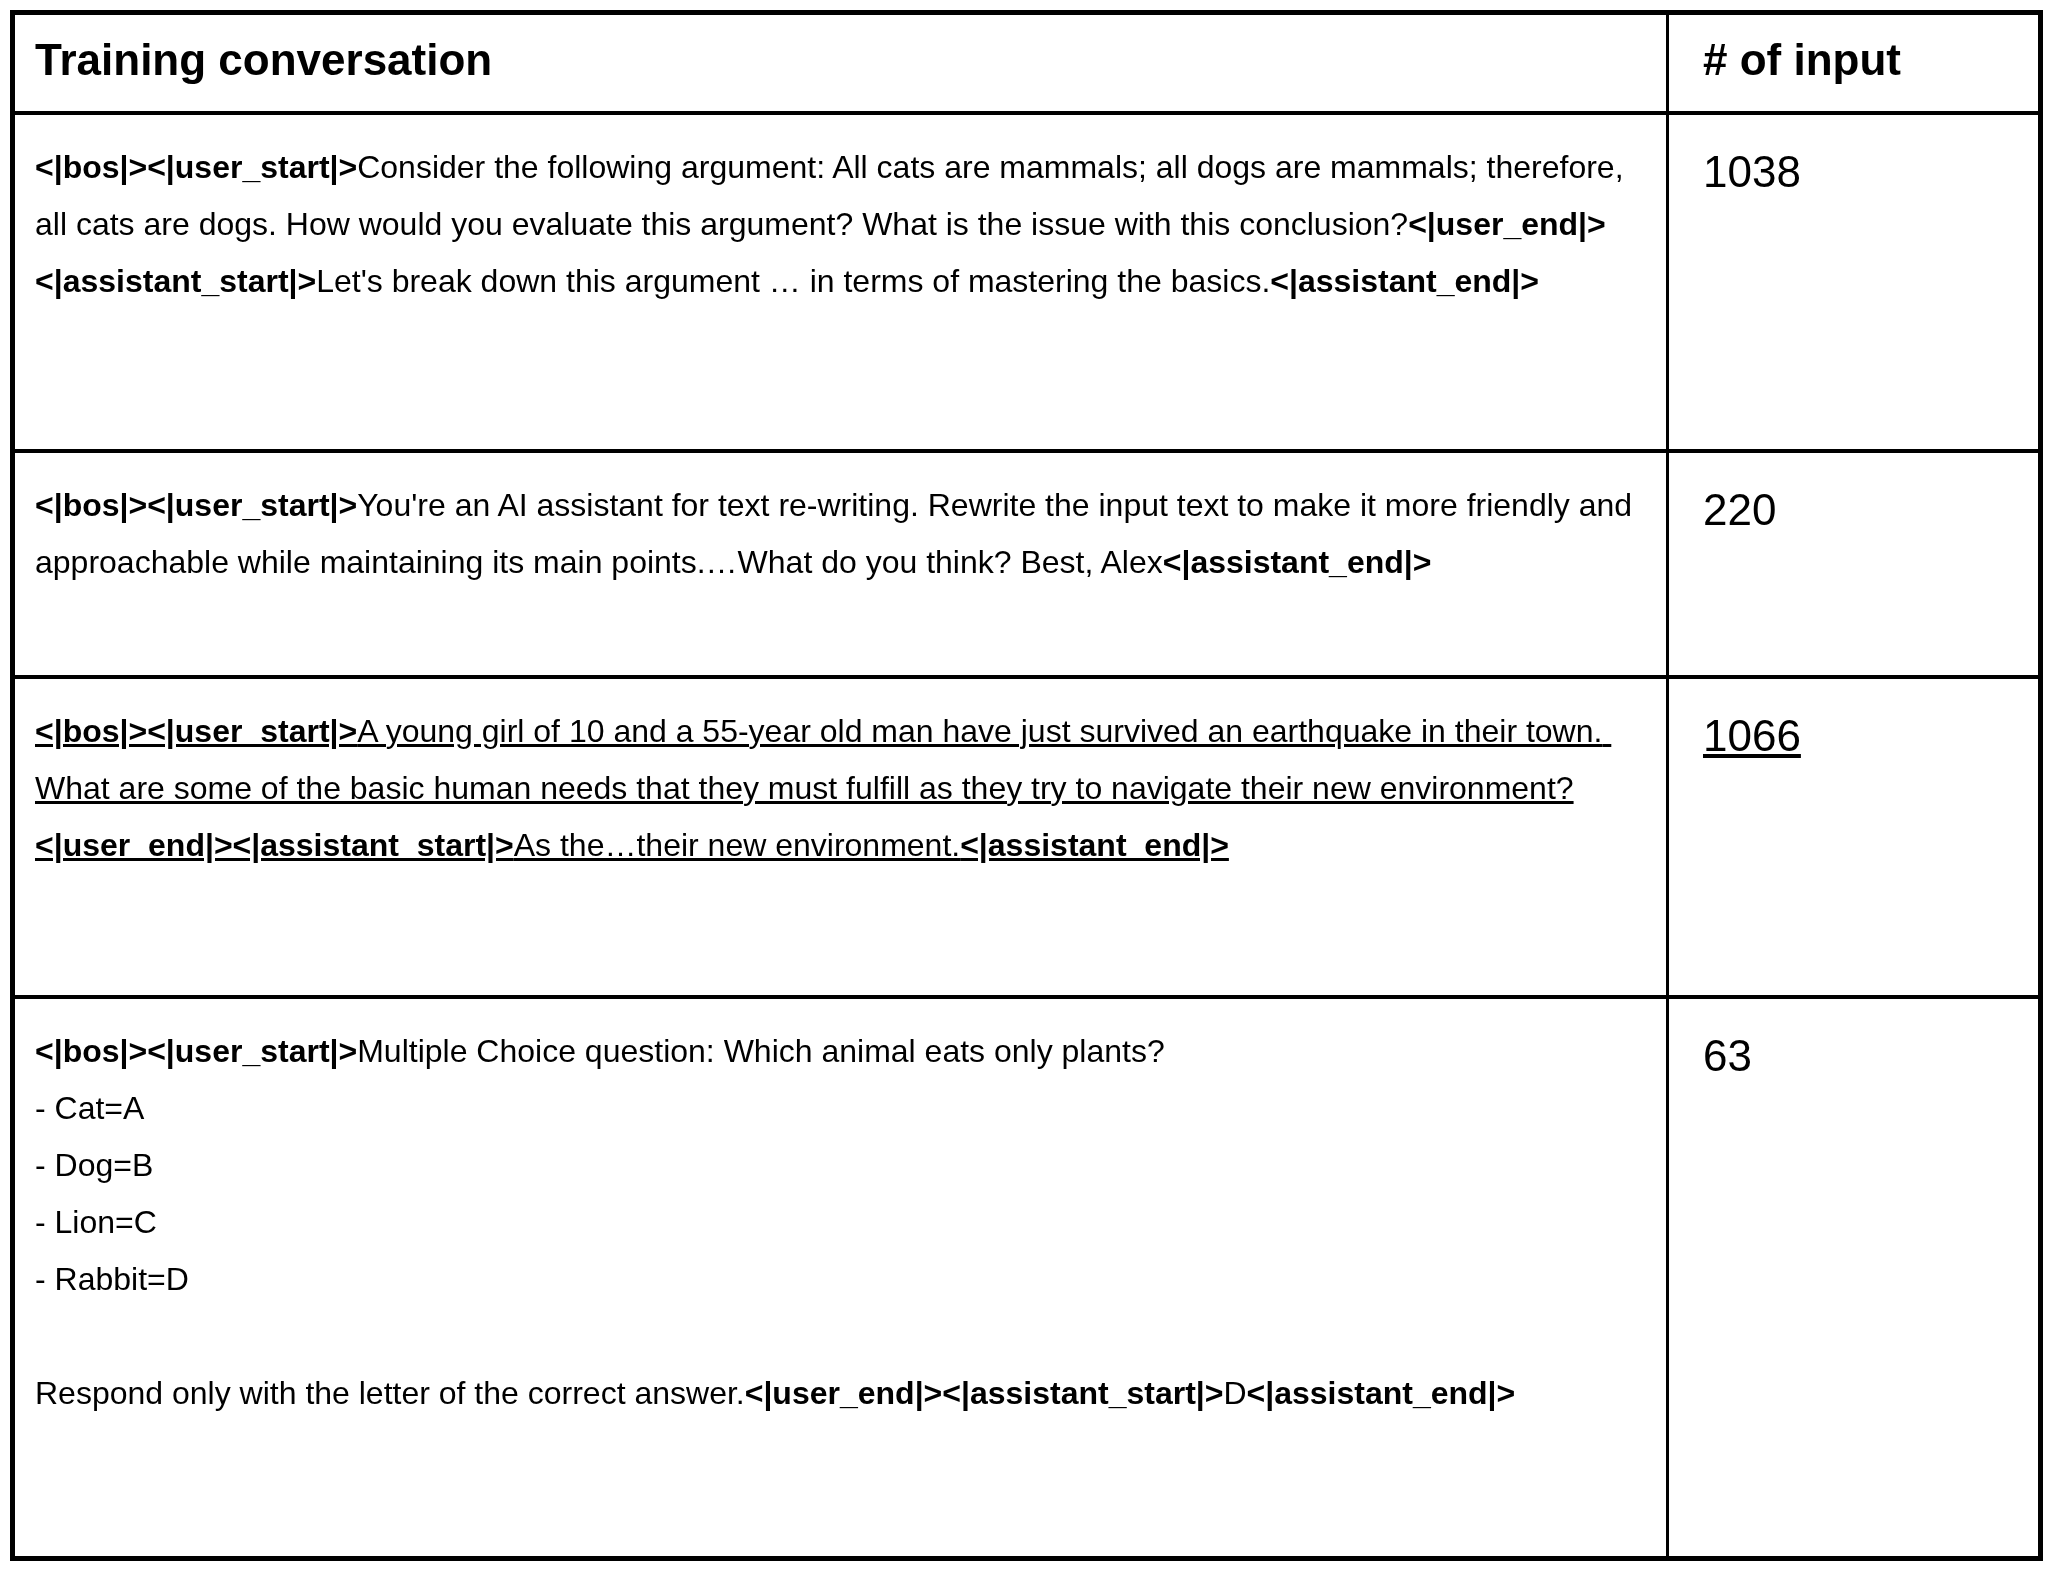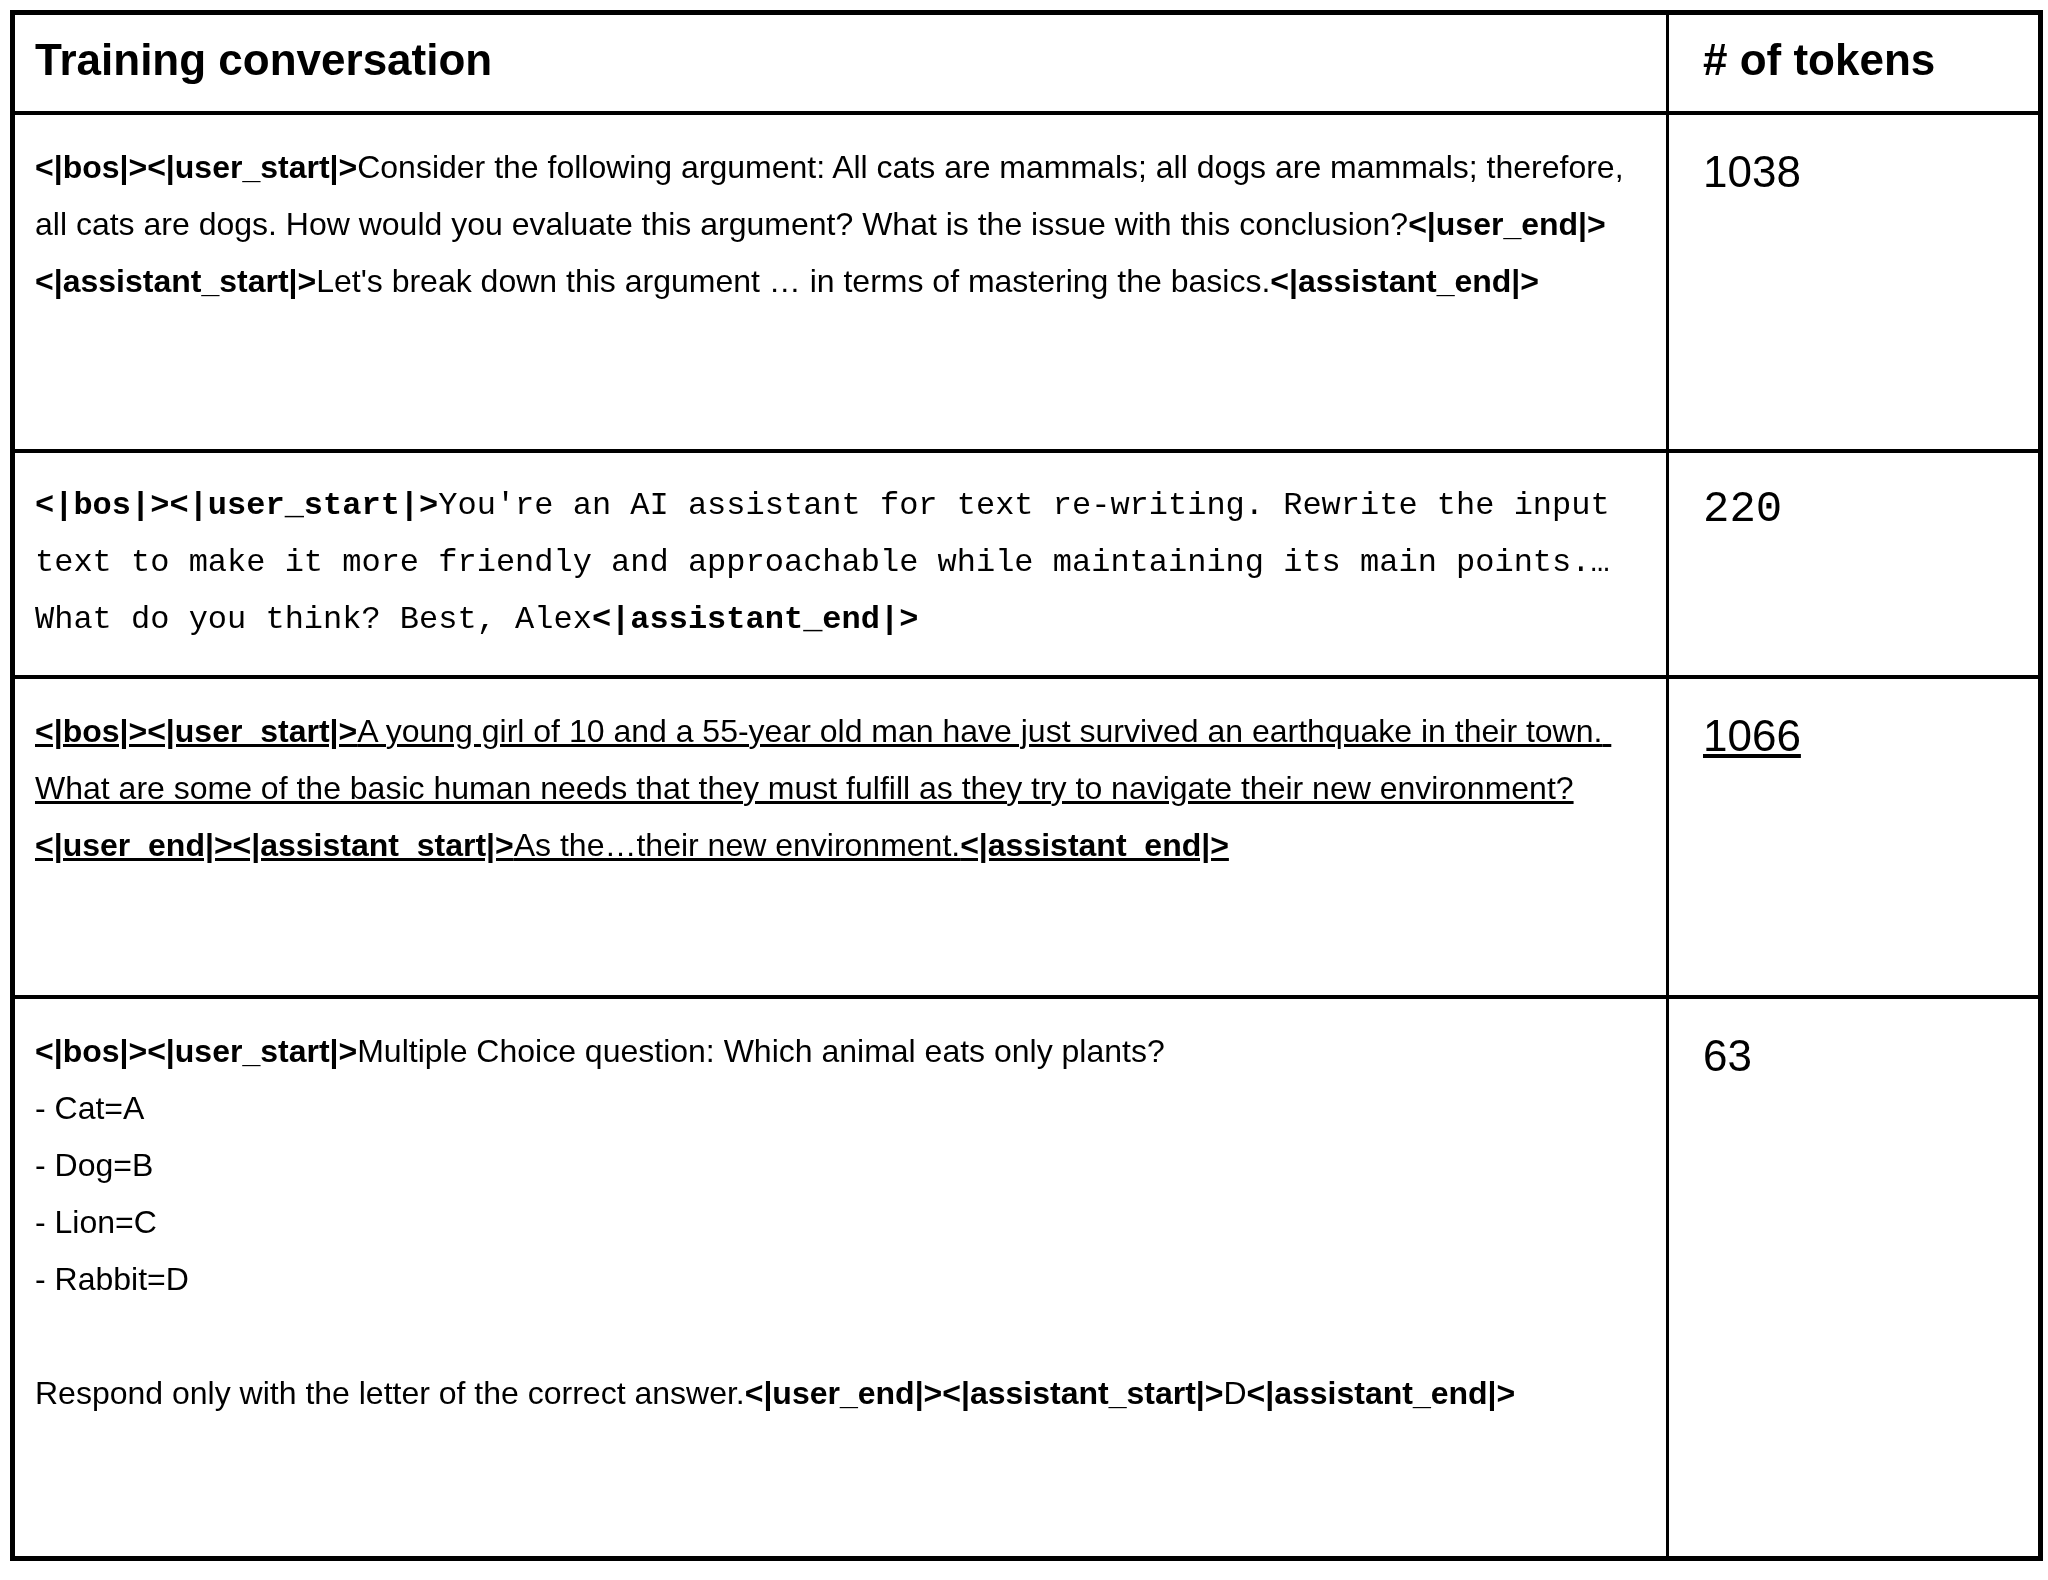--- a/index.html
+++ b/index.html
@@ -52,37 +52,37 @@
     overflow-wrap: break-word;
   }
   td.cnt {
     padding: 28px 20px 26px 34px;
     font-size: 44px;
     line-height: 57px;
   }
   .tok { font-weight: 700; }
   .txt { font-weight: 400; }
   tr.r1 { height: 338px; }
-  tr.r2 { height: 226px; font-family: Liberation Mono, monospace; }
+  tr.r2 { height: 226px; }
   tr.r3 { height: 320px; text-decoration: underline; }
   tr.r4 { height: 562px; }
 </style>
 </head>
 <body>
 
 <div class="table-wrap">
   <table class="training-table">
     <colgroup>
       <col class="col-conv">
       <col class="col-tok">
     </colgroup>
     <thead>
       <tr>
         <th class="h-conv">Training conversation</th>
-        <th class="h-tok"># of tokens</th>
+        <th class="h-tok"># of input</th>
       </tr>
     </thead>
     <tbody>
       <tr class="r1">
         <td class="conv"><span class="tok">&lt;|bos|&gt;&lt;|user_start|&gt;</span><span class="txt">Consider the following argument: All cats are mammals; all dogs are mammals; therefore, all cats are dogs. How would you evaluate this argument? What is the issue with this conclusion?</span><span class="tok">&lt;|user_end|&gt;&lt;|assistant_start|&gt;</span><span class="txt">Let's break down this argument … in terms of mastering the basics.</span><span class="tok">&lt;|assistant_end|&gt;</span></td>
         <td class="cnt">1038</td>
       </tr>
       <tr class="r2">
         <td class="conv"><span class="tok">&lt;|bos|&gt;&lt;|user_start|&gt;</span><span class="txt">You're an AI assistant for text re-writing. Rewrite the input text to make it more friendly and approachable while maintaining its main points.…What do you think? Best, Alex</span><span class="tok">&lt;|assistant_end|&gt;</span></td>
         <td class="cnt">220</td>

